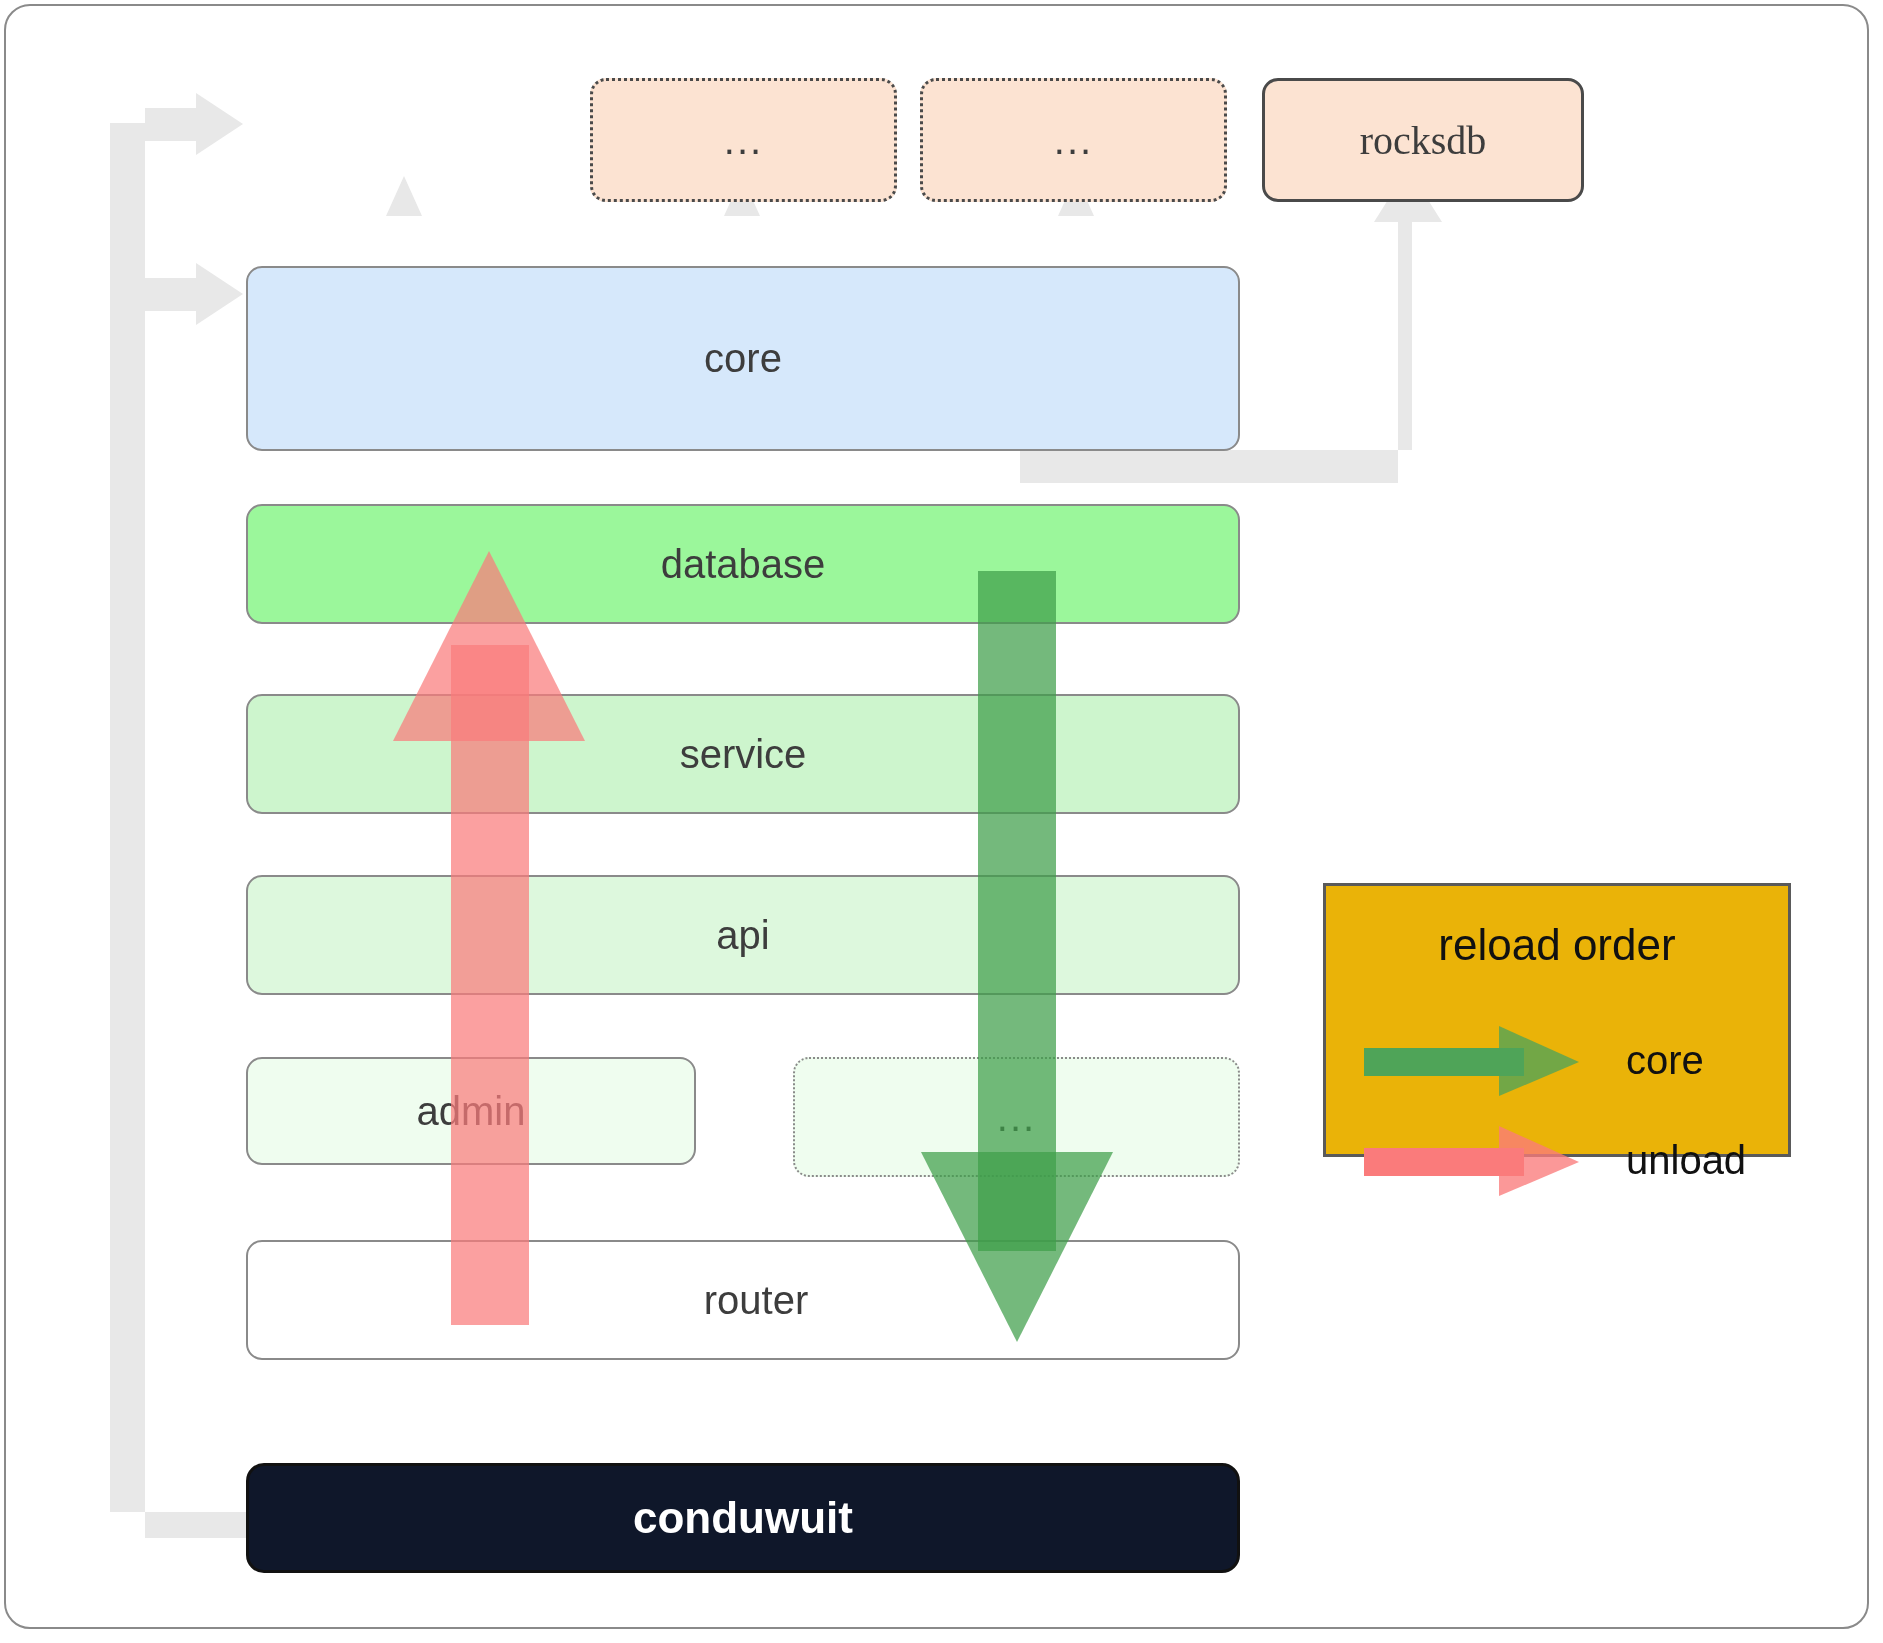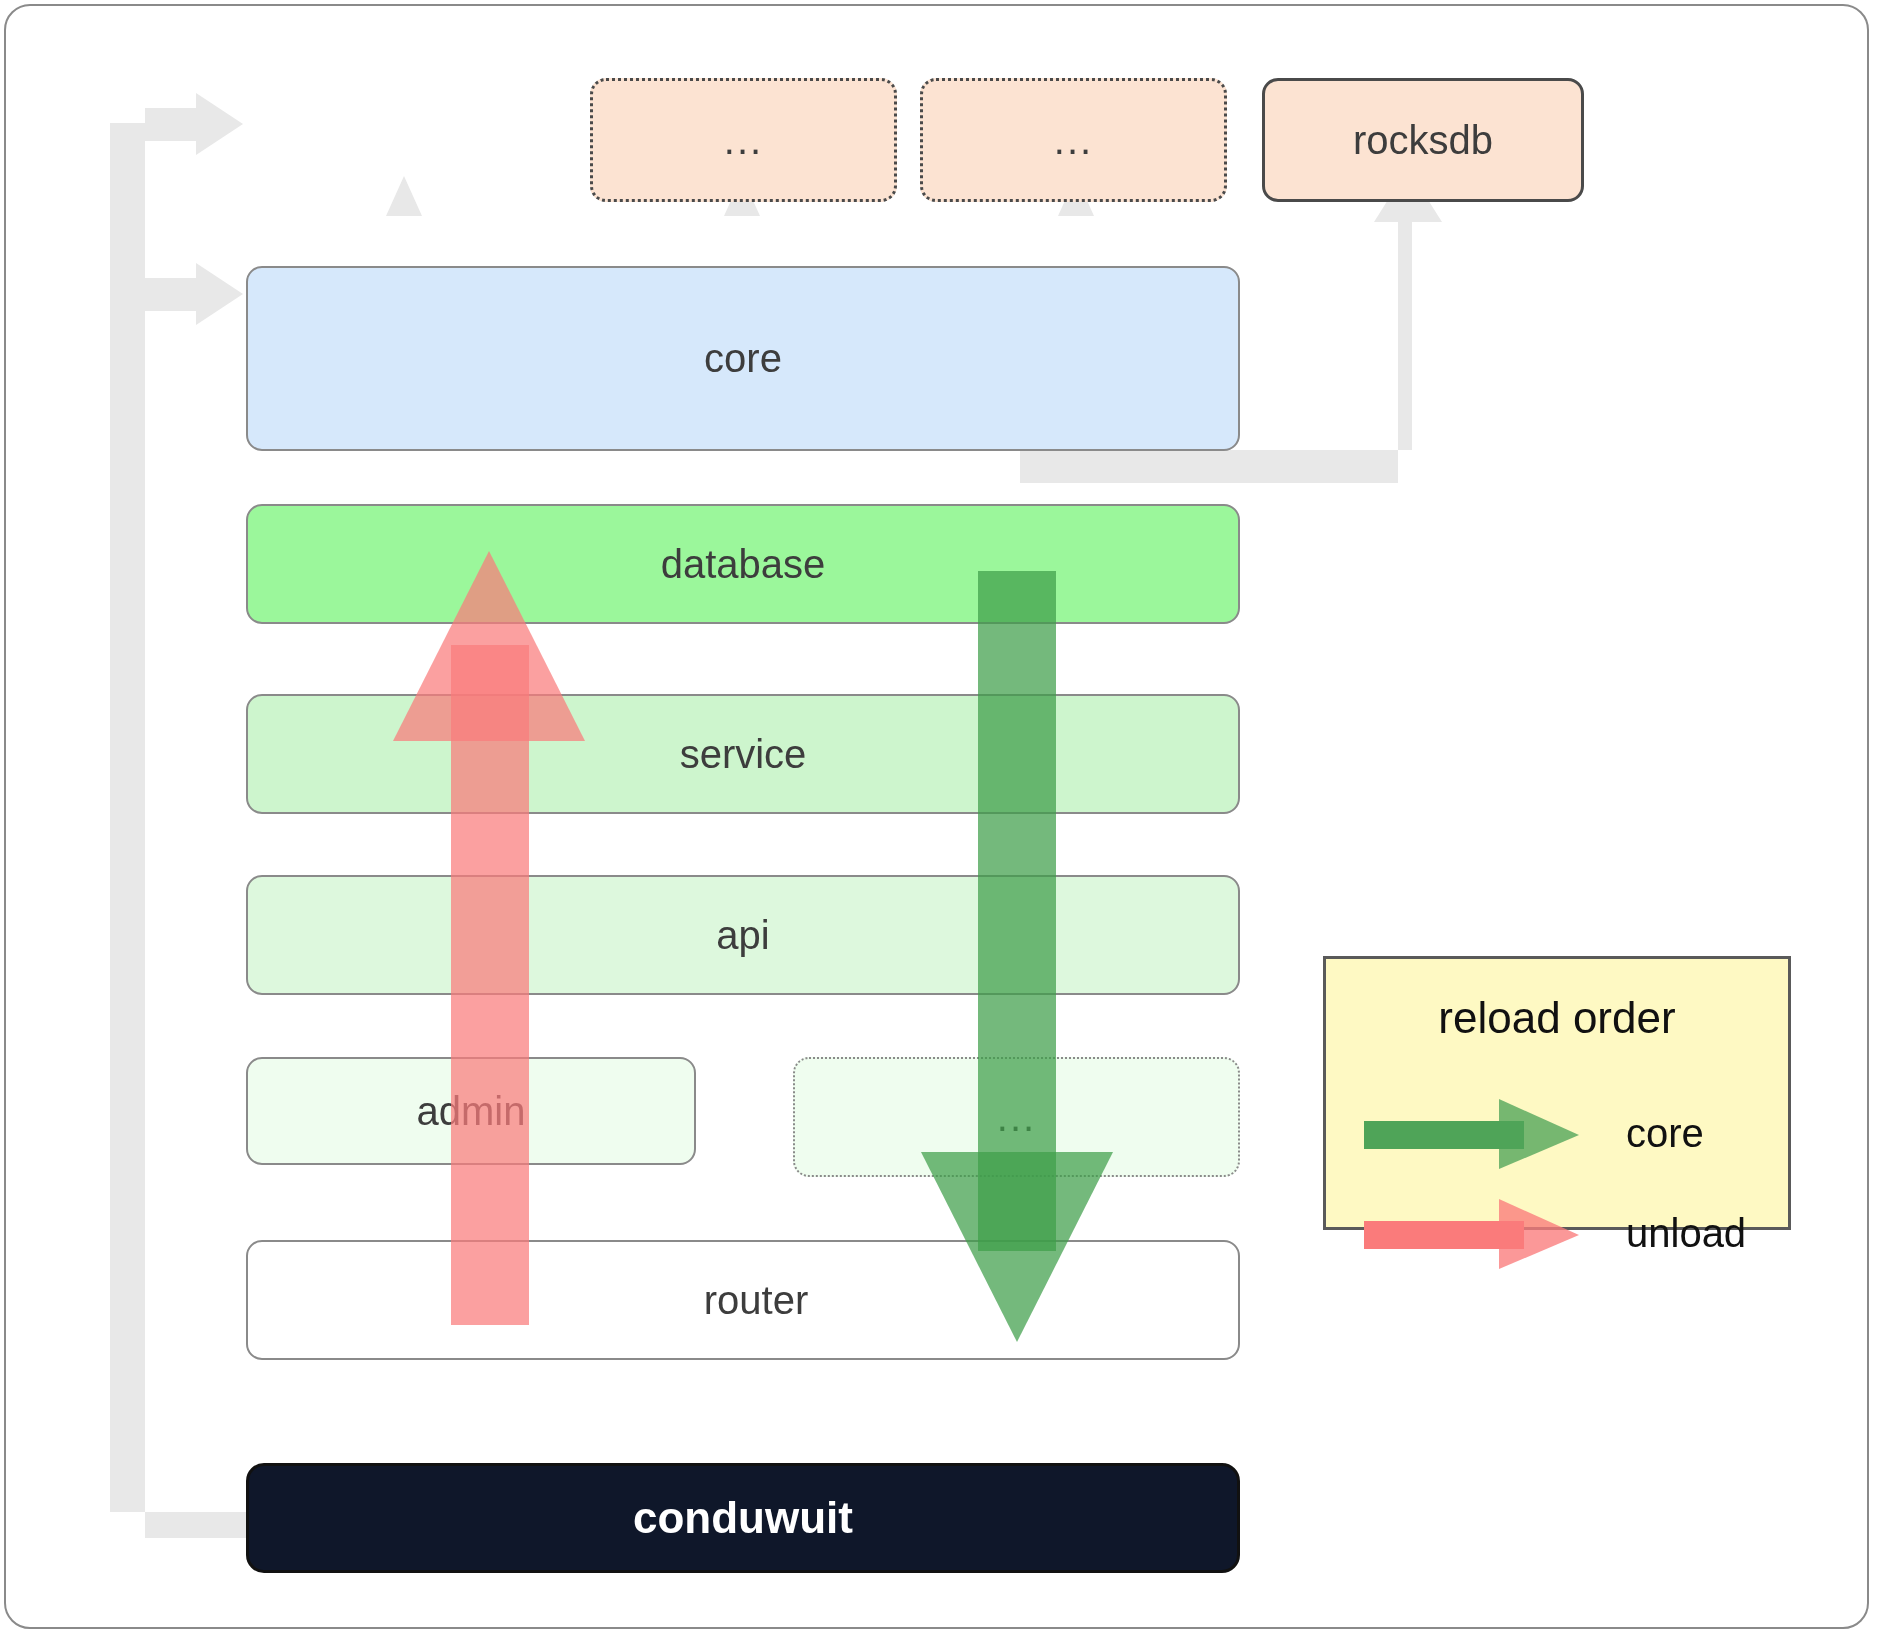--- a/index.html
+++ b/index.html
@@ -64,24 +64,24 @@
     border: 3px solid #111111;
     background: #0f172a;
     color: #ffffff;
     font-size: 44px;
     font-weight: bold;
   }
 
   .legend-panel {
     position: absolute;
     left: 1323px;
-    top: 956px;
+    top: 883px;
     width: 468px;
     height: 274px;
-    background: #fef9c3;
+    background: #eab308;
     border: 3px solid #5a5a5a;
     box-sizing: border-box;
   }
   .legend-title {
     position: absolute;
     left: 0;
     top: 34px;
     width: 100%;
     text-align: center;
     font-size: 44px;
@@ -123,21 +123,21 @@
       <path d="M 1076 264 L 1076 216 L 1058 216 L 1076 176 L 1094 216 L 1076 216 L 1076 264 Z"></path>
     </g>
   </svg>
 
   <div class="box dep-box dep-dotted" style="left:590px; top:78px;  width:307px; height:124px;">
     <span class="ellipsis-dots">...</span>
   </div>
   <div class="box dep-box dep-dotted" style="left:920px; top:78px;  width:307px; height:124px;">
     <span class="ellipsis-dots">...</span>
   </div>
-  <div class="box dep-box dep-solid" style="left:1262px; top:78px; width:322px; height:124px;">
+  <div class="box dep-box dep-solid" style="left:1262px; top:78px; width:322px; height:124px;font-family:Liberation Serif, serif;">
     <span>rocksdb</span>
   </div>
 
   <div class="box layer-box" style="left:246px; top:504px; width:994px; height:120px; background:#9bf79b;">
     <span>database</span>
   </div>
 
   <div class="box layer-box" style="left:246px; top:266px; width:994px; height:185px; background:#d6e8fb;">
     <span>core</span>
   </div>

